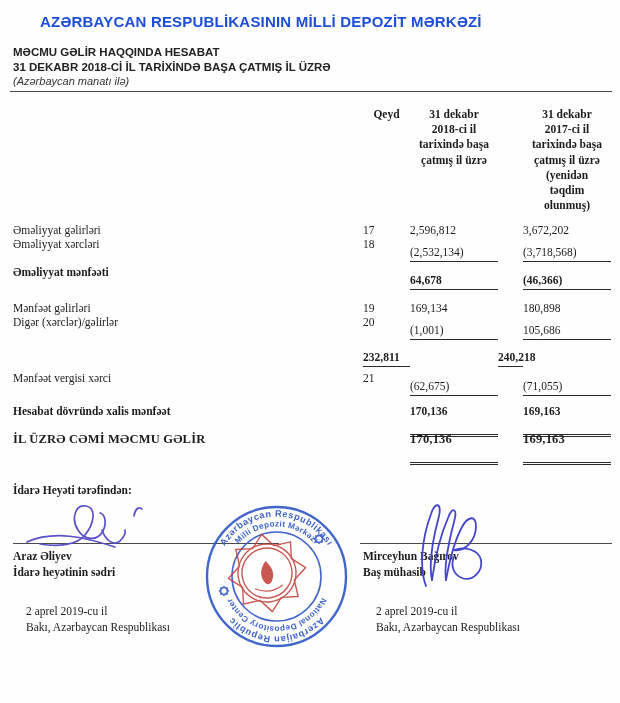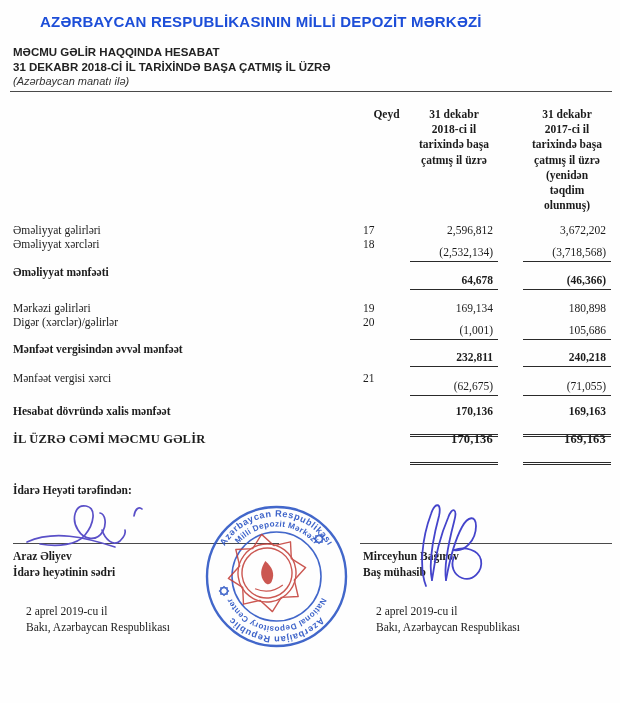--- a/index.html
+++ b/index.html
@@ -27,21 +27,21 @@
   .top-rule{position:absolute;left:10px;top:91px;width:602px;border-top:1.5px solid #4a4a4a;}
 
   
   .frow{
     position:absolute;left:13px;width:598px;
     display:grid;grid-template-columns:350px 47px 88px 25px 88px;
     font-size:11.5px;line-height:13px;
   }
   .frow .cl{text-align:left;}
   .frow .cn{text-align:left;}
-  .frow .cv{text-align:right;padding-right:5px;font-family:Liberation Serif, serif;}
+  .frow .cv{text-align:left;padding-right:5px;font-family:Liberation Serif, serif;}
   .frow.u .cv{border-bottom:1px solid #2a2a2a;padding-bottom:2px;margin-top:8px;}
   .frow.uu .cv{border-bottom:3px double #2a2a2a;padding-bottom:16px;}
   .frow.b{font-weight:bold;}
   .frow.caps{font-size:12.5px;letter-spacing:.2px;}
   .thead{
     position:absolute;left:13px;width:598px;top:107px;
     display:grid;grid-template-columns:350px 47px 88px 25px 88px;
     font-weight:bold;font-size:11.5px;line-height:15.2px;
   }
   .thead .hc{text-align:center;white-space:pre-line;}
@@ -111,37 +111,36 @@
 
   <div class="frow u b" style="top:266px">
     <div class="cl">Əməliyyat mənfəəti</div>
     <div class="cn"></div>
     <div class="cv">64,678</div>
     <div></div>
     <div class="cv">(46,366)</div>
   </div>
 
   <div class="frow" style="top:302px">
-    <div class="cl">Mərkəzi gəlirləri</div>
+    <div class="cl">Mənfəət gəlirləri</div>
     <div class="cn">19</div>
     <div class="cv">169,134</div>
     <div></div>
     <div class="cv">180,898</div>
   </div>
 
   <div class="frow u" style="top:316px">
     <div class="cl">Digər (xərclər)/gəlirlər</div>
     <div class="cn">20</div>
     <div class="cv">(1,001)</div>
     <div></div>
     <div class="cv">105,686</div>
   </div>
 
   <div class="frow u b" style="top:343px">
-    <div class="cl">Mənfəət vergisindən əvvəl mənfəət</div>
     <div class="cn"></div>
     <div class="cv">232,811</div>
     <div></div>
     <div class="cv">240,218</div>
   </div>
 
   <div class="frow u" style="top:372px">
     <div class="cl">Mənfəət vergisi xərci</div>
     <div class="cn">21</div>
     <div class="cv">(62,675)</div>

